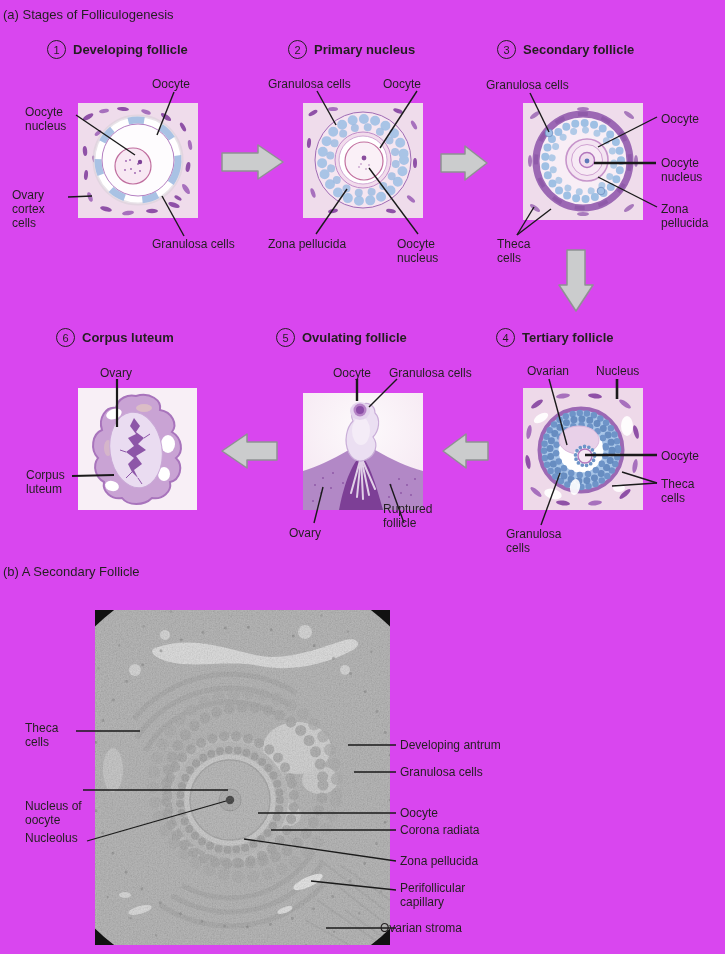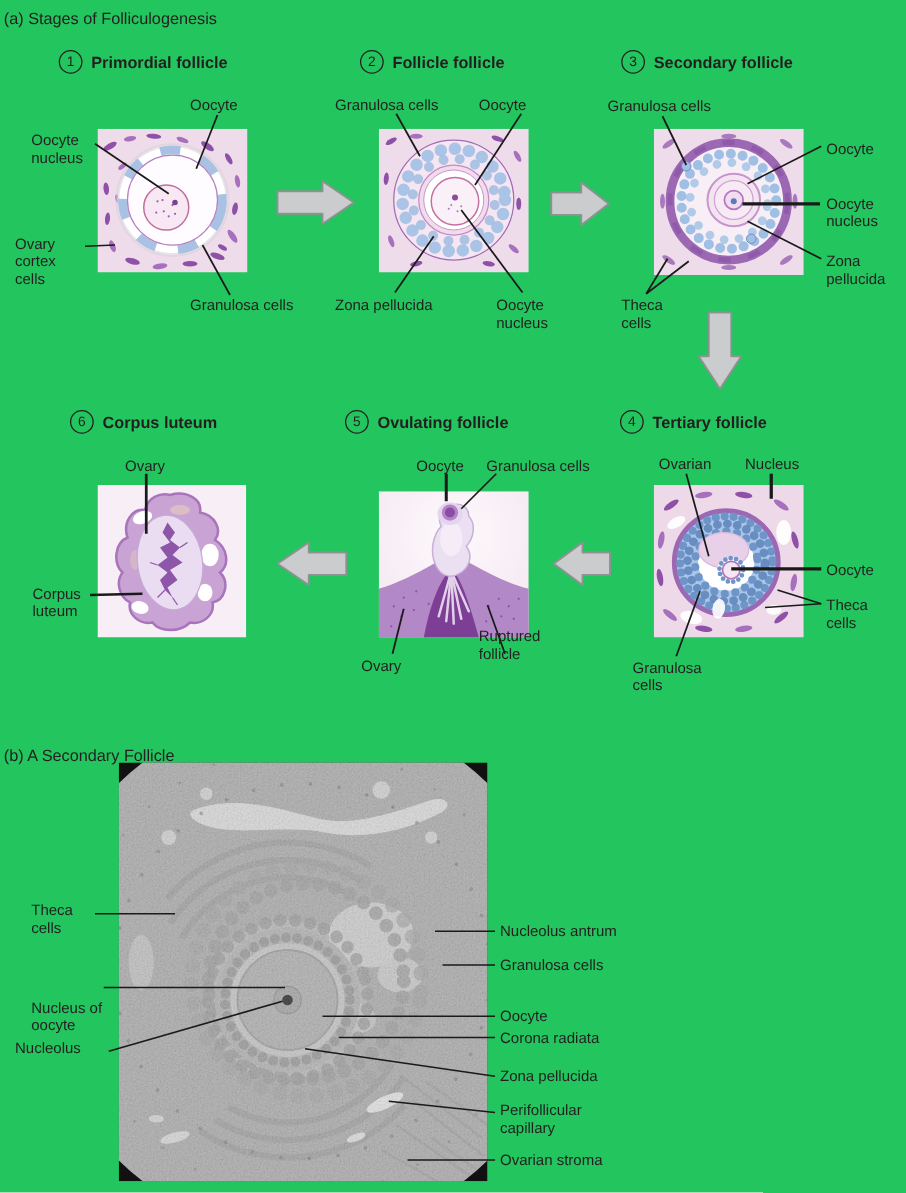--- a/index.html
+++ b/index.html
@@ -1,41 +1,41 @@
 <!DOCTYPE html>
 <html><head>
 <meta charset="utf-8">
 <style>
   html,body{margin:0;padding:0;background:#fff;}
-  .canvas{position:relative;width:725px;height:954px;background:#22c55e;overflow:hidden;
+  .canvas{position:relative;width:725px;height:954px;background:#d946ef;overflow:hidden;
           font-family:"Liberation Sans",sans-serif;color:#231f20;}
   .heading{position:absolute;font-size:13px;z-index:4;}
   .stage-title{position:absolute;display:flex;align-items:center;gap:7px;font-size:13px;font-weight:bold;z-index:4;white-space:nowrap;}
   .numcircle{width:17px;height:17px;border:1.4px solid #231f20;border-radius:50%;
              display:flex;align-items:center;justify-content:center;font-weight:normal;font-size:11px;flex:0 0 auto;}
   .lbl{position:absolute;font-size:12px;line-height:1.18;z-index:4;}
   .abs{position:absolute;}
   .panel{z-index:1;}
   #lines{z-index:2;pointer-events:none;}
 </style>
 </head>
 <body>
 
 <div class="canvas">
 
   <div class="heading" style="left:3px;top:7px">(a) Stages of Folliculogenesis</div>
-  <div class="heading" style="left:3px;top:597px">(b) A Secondary Follicle</div>
+  <div class="heading" style="left:3px;top:564px">(b) A Secondary Follicle</div>
 
   <div class="stage-title" style="left:47px;top:40px">
     <span class="numcircle">1</span>
-    <span>Primordial follicle</span>
+    <span>Developing follicle</span>
   </div>
   <div class="stage-title" style="left:288px;top:40px">
     <span class="numcircle">2</span>
-    <span>Follicle follicle</span>
+    <span>Primary nucleus</span>
   </div>
   <div class="stage-title" style="left:497px;top:40px">
     <span class="numcircle">3</span>
     <span>Secondary follicle</span>
   </div>
   <div class="stage-title" style="left:496px;top:328px">
     <span class="numcircle">4</span>
     <span>Tertiary follicle</span>
   </div>
   <div class="stage-title" style="left:276px;top:328px">
@@ -371,22 +371,22 @@
   <div class="lbl" style="left:333px;top:366px">Oocyte</div>
   <div class="lbl" style="left:389px;top:366px">Granulosa cells</div>
   <div class="lbl" style="left:289px;top:526px">Ovary</div>
   <div class="lbl" style="left:383px;top:502px;width:55px">Ruptured follicle</div>
 
   <div class="lbl" style="left:100px;top:366px">Ovary</div>
   <div class="lbl" style="left:26px;top:468px;width:48px">Corpus luteum</div>
 
   <div class="lbl" style="left:25px;top:721px;width:40px">Theca cells</div>
   <div class="lbl" style="left:25px;top:799px;width:58px">Nucleus of oocyte</div>
-  <div class="lbl" style="left:12px;top:831px">Nucleolus</div>
-  <div class="lbl" style="left:400px;top:738px">Nucleolus antrum</div>
+  <div class="lbl" style="left:25px;top:831px">Nucleolus</div>
+  <div class="lbl" style="left:400px;top:738px">Developing antrum</div>
   <div class="lbl" style="left:400px;top:765px">Granulosa cells</div>
   <div class="lbl" style="left:400px;top:806px">Oocyte</div>
   <div class="lbl" style="left:400px;top:823px">Corona radiata</div>
   <div class="lbl" style="left:400px;top:854px">Zona pellucida</div>
   <div class="lbl" style="left:400px;top:881px;width:82px">Perifollicular capillary</div>
-  <div class="lbl" style="left:400px;top:921px">Ovarian stroma</div>
+  <div class="lbl" style="left:380px;top:921px">Ovarian stroma</div>
 
 </div>
 
 </body></html>

